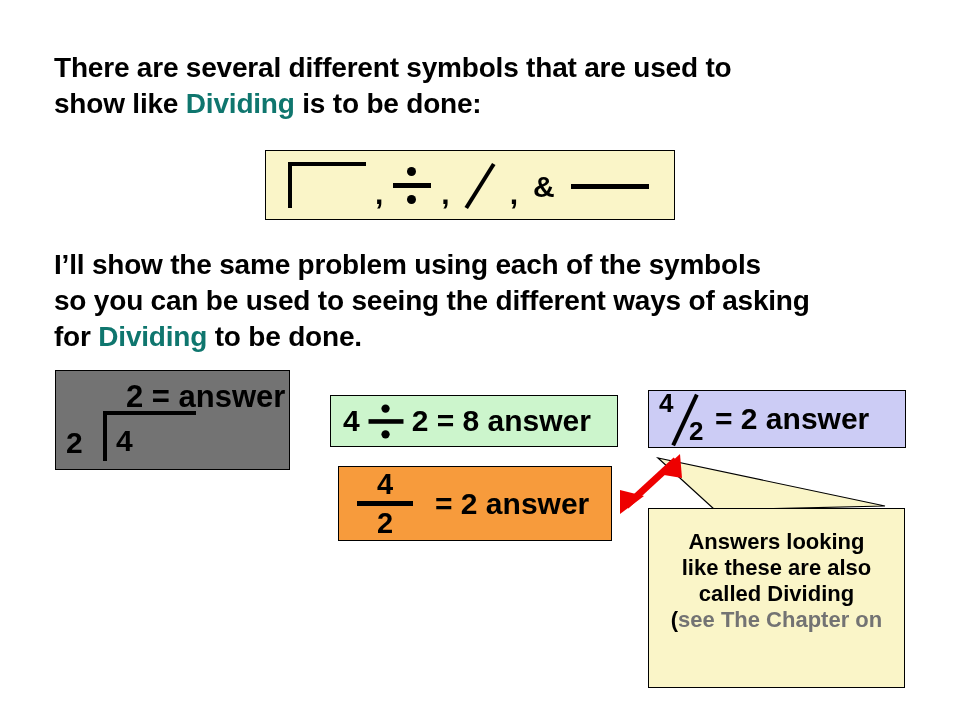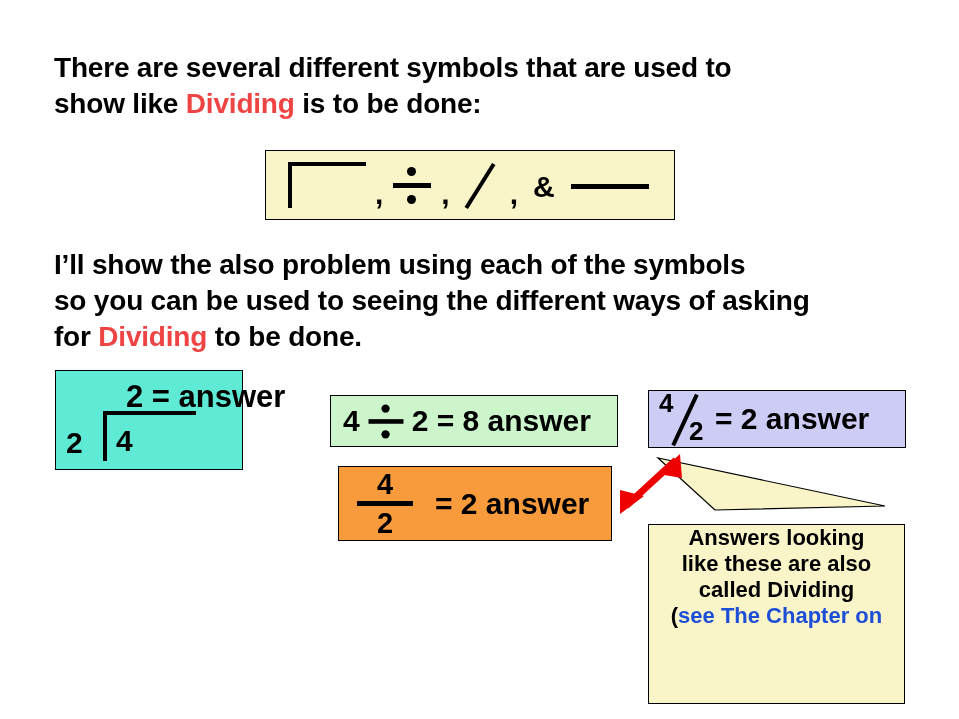--- a/index.html
+++ b/index.html
@@ -20,21 +20,21 @@
 
   
   .para {
     font-weight: bold;
     font-size: 28px;
     line-height: 36px;
     letter-spacing: -0.2px;
     white-space: pre-wrap;
     color: #000000;
   }
-  .kw { color: #ef4444; }
+  .kw { color: #0f766e; }
 
   #intro-para { left: 54px; top: 50px; width: 870px; }
   #second-para { left: 54px; top: 247px; width: 890px; }
 
   
   #symbols-box {
     left: 265px;
     top: 150px;
     width: 410px;
     height: 70px;
@@ -144,23 +144,23 @@
     font-weight: bold;
     font-size: 30px;
     line-height: 1;
     white-space: nowrap;
   }
 
   
   #box-longdiv {
     left: 55px;
     top: 370px;
-    width: 188px;
+    width: 235px;
     height: 100px;
-    background: #5eead4;
+    background: #737373;
   }
   #longdiv-quotient {
     position: absolute;
     left: 70px;
     top: 10px;
     font-weight: bold;
     font-size: 31px;
     line-height: 1;
     white-space: nowrap;
   }
@@ -304,31 +304,30 @@
   }
   #callout-note {
     left: 648px;
     top: 508px;
     width: 257px;
     height: 180px;
     background: #faf5c8;
     border: 1px solid #000000;
     box-sizing: border-box;
     text-align: center;
-    padding-top: 0;
-    margin-top: 16px;
+    padding-top: 20px;
   }
   .note-line {
     font-weight: bold;
     font-size: 22px;
     line-height: 26px;
     white-space: nowrap;
     color: #000000;
   }
-  .note-red { color: #1d4ed8; }
+  .note-red { color: #737373; }
 </style>
 </head>
 <body>
 
 <div class="abs para" id="intro-para"><span>There are several different symbols that are used to</span>
 <span>show like </span><span class="kw">Dividing</span><span> is to be done:</span></div>
 
 <div class="abs" id="symbols-box">
   <div id="symbols-row">
     <span class="glyph-longdiv"></span>
@@ -339,21 +338,21 @@
       <span class="dot bottom"></span>
     </span>
     <span class="sym-comma">,</span>
     <span class="glyph-slash"></span>
     <span class="sym-comma">,</span>
     <span class="sym-amp">&amp;</span>
     <span class="glyph-bar"></span>
   </div>
 </div>
 
-<div class="abs para" id="second-para"><span>I’ll show the also problem using each of the symbols</span>
+<div class="abs para" id="second-para"><span>I’ll show the same problem using each of the symbols</span>
 <span>so you can be used to seeing the different ways of asking</span>
 <span>for </span><span class="kw">Dividing</span><span> to be done.</span></div>
 
 <div class="abs ex-box" id="box-longdiv">
   <div id="longdiv-quotient">2 = answer</div>
   <div id="longdiv-divisor">2</div>
   <div id="longdiv-bracket"></div>
   <div id="longdiv-dividend">4</div>
 </div>
 

